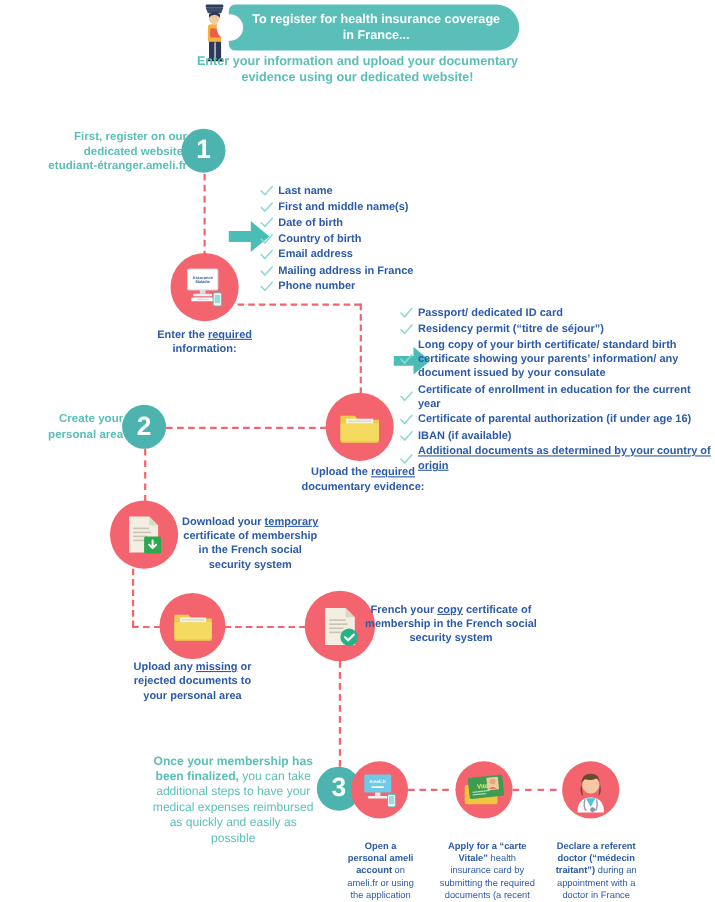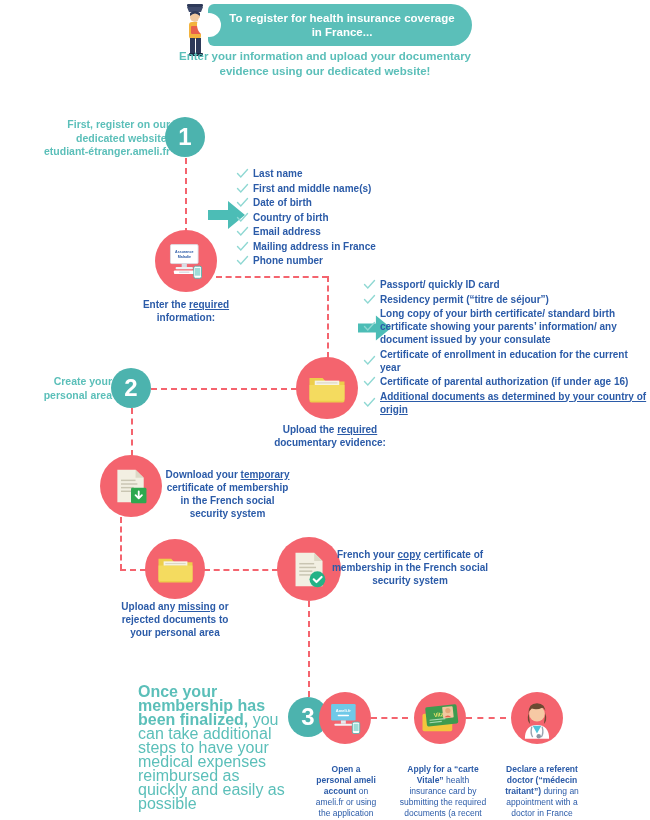--- a/index.html
+++ b/index.html
@@ -85,21 +85,21 @@
   
   .teal-arrow { position: absolute; }
 
   
   .s3cap {
     position: absolute; text-align: center;
     color: #2B5BA8; font-size: 8.5px; line-height: 11px; margin-top: 16px;
   }
   .s3cap b { font-weight: bold; }
 
-  .mixed-teal { position:absolute; color:#5BBFB9; font-size:16px; line-height:14px; text-align:left; }
+  .mixed-teal { position:absolute; color:#5BBFB9; font-size:11px; line-height:14px; text-align:center; }
   .mixed-teal b { font-weight:bold; }
 </style>
 </head>
 <body>
 
 <div id="stage">
 
   <svg class="student" viewBox="0 0 42 54">
     <rect x="13" y="2" width="16" height="3" rx="1.2" fill="#2E3A59"></rect>
     <path d="M13 5 h16 l-2 5 h-12 z" fill="#3E4A6B"></path>
@@ -199,21 +199,21 @@
 
   <svg class="teal-arrow" style="left:355px; top:311px;" width="40" height="34" viewBox="0 0 42 38">
     <path d="M2 14 h20 v-9 l17 14 -17 14 v-9 h-20 z" fill="#4CBDB6"></path>
   </svg>
 
   <div class="checklist" style="left:363px; top:278px; width:285px;">
     <div class="check-item">
       <svg class="check-mark" viewBox="0 0 13 13">
           <path d="M1.5 6.5 L4.8 10 L11.5 2.5" fill="none" stroke="#8FD8D3" stroke-width="1.4" stroke-linecap="round"></path>
         </svg>
-      <span class="lbl">Passport/ quickly ID card</span>
+      <span class="lbl">Passport/ dedicated ID card</span>
     </div>
     <div class="check-item">
       <svg class="check-mark" viewBox="0 0 13 13">
           <path d="M1.5 6.5 L4.8 10 L11.5 2.5" fill="none" stroke="#8FD8D3" stroke-width="1.4" stroke-linecap="round"></path>
         </svg>
       <span class="lbl">Residency permit (“titre de séjour”)</span>
     </div>
     <div class="check-item">
       <svg class="check-mark" viewBox="0 0 13 13">
           <path d="M1.5 6.5 L4.8 10 L11.5 2.5" fill="none" stroke="#8FD8D3" stroke-width="1.4" stroke-linecap="round"></path>
@@ -224,20 +224,26 @@
       <svg class="check-mark" viewBox="0 0 13 13">
           <path d="M1.5 6.5 L4.8 10 L11.5 2.5" fill="none" stroke="#8FD8D3" stroke-width="1.4" stroke-linecap="round"></path>
         </svg>
       <span class="lbl">Certificate of enrollment in education for the current year</span>
     </div>
     <div class="check-item">
       <svg class="check-mark" viewBox="0 0 13 13">
           <path d="M1.5 6.5 L4.8 10 L11.5 2.5" fill="none" stroke="#8FD8D3" stroke-width="1.4" stroke-linecap="round"></path>
         </svg>
       <span class="lbl">Certificate of parental authorization (if under age 16)</span>
+    </div>
+    <div class="check-item">
+      <svg class="check-mark" viewBox="0 0 13 13">
+          <path d="M1.5 6.5 L4.8 10 L11.5 2.5" fill="none" stroke="#8FD8D3" stroke-width="1.4" stroke-linecap="round"></path>
+        </svg>
+      <span class="lbl">IBAN (if available)</span>
     </div>
     <div class="check-item">
       <svg class="check-mark" viewBox="0 0 13 13">
           <path d="M1.5 6.5 L4.8 10 L11.5 2.5" fill="none" stroke="#8FD8D3" stroke-width="1.4" stroke-linecap="round"></path>
         </svg>
       <span class="lbl u">Additional documents as determined by your country of origin</span>
     </div>
   </div>
 
   <div class="teal-text" style="left:20px; top:375px; width:92px; text-align:right;">Create your personal area</div>

